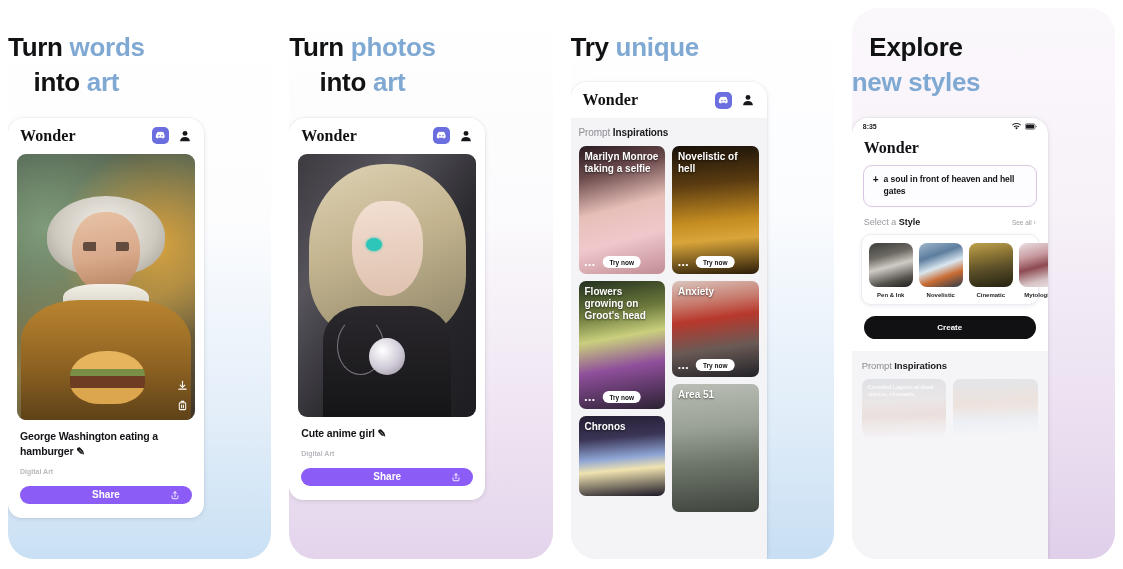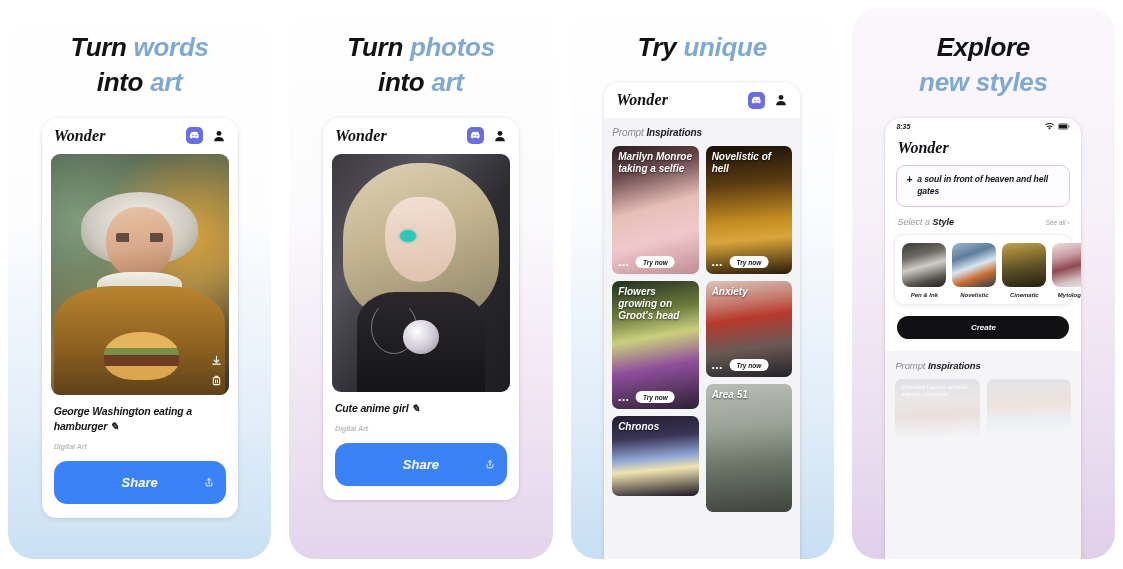--- a/index.html
+++ b/index.html
@@ -16,22 +16,21 @@
     padding: 8px 8px 10px 8px;
     background: #ffffff;
   }
   .panel {
     position: relative;
     flex: 1 1 0;
     border-radius: 26px;
     overflow: hidden;
     display: flex;
     flex-direction: column;
-    align-items: center;
-    font-style: italic;
+    align-items: flex-start;
   }
   .panel.p1 { background: linear-gradient(to bottom, #ffffff 0%, #fdfdfe 38%, #e3eef9 74%, #c9e0f4 100%); }
   .panel.p2 { background: linear-gradient(to bottom, #ffffff 0%, #fbfafc 38%, #eee3f1 76%, #e3d4ec 100%); }
   .panel.p3 { background: linear-gradient(to bottom, #ffffff 0%, #fbfcfe 36%, #dfecf8 76%, #c7def3 100%); }
   .panel.p4 { background: linear-gradient(to bottom, #fbf8fc 0%, #f7f1f8 36%, #eadff0 76%, #e0cfea 100%); }
 
   
   .headline {
     margin-top: 22px;
     text-align: center;
@@ -147,27 +146,27 @@
 
   
   .meta { padding: 9px 12px 0 12px; }
   .meta-title {
     font-size: 10.5px; font-weight: 800; color: #121316; line-height: 1.42;
     letter-spacing: -.15px;
   }
   .meta-sub { margin-top: 9px; font-size: 7px; color: #b9b9bf; font-weight: 600; }
   .share-btn {
     margin: 11px 12px 14px 12px;
-    height: 43px;
+    height: 18px;
     border-radius: 13px;
-    background: #3b82f6;
+    background: #8b5cf6;
     color: #fff;
     display: flex; align-items: center; justify-content: center;
     position: relative;
-    font-size: 13px; font-weight: 700;
+    font-size: 10px; font-weight: 700;
     cursor: pointer;
   }
   .share-btn .share-ico { position:absolute; right:12px; top:50%; transform:translateY(-50%); }
   .share-btn .share-ico svg { width:10px; height:10px; display:block; }
 
   
   .insp-wrap {
     flex: 1 1 auto;
     background: #f4f4f6;
     padding: 9px 8px 0 8px;

